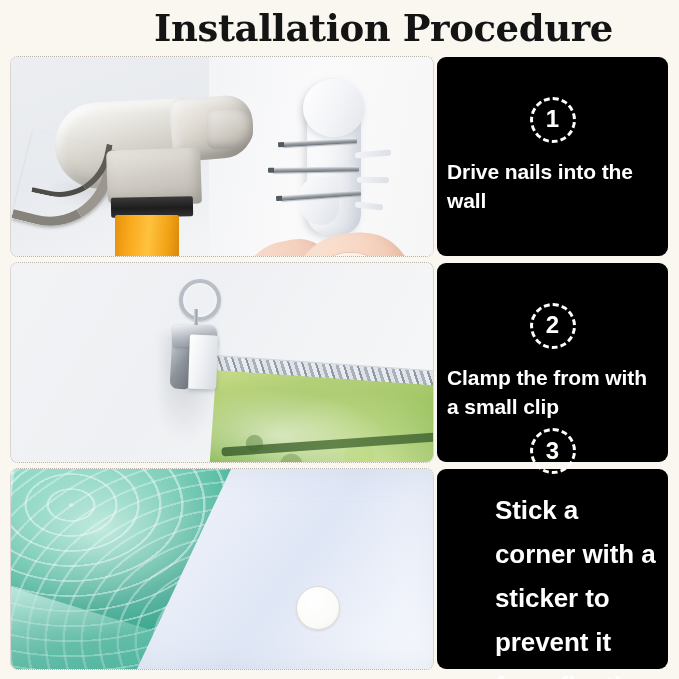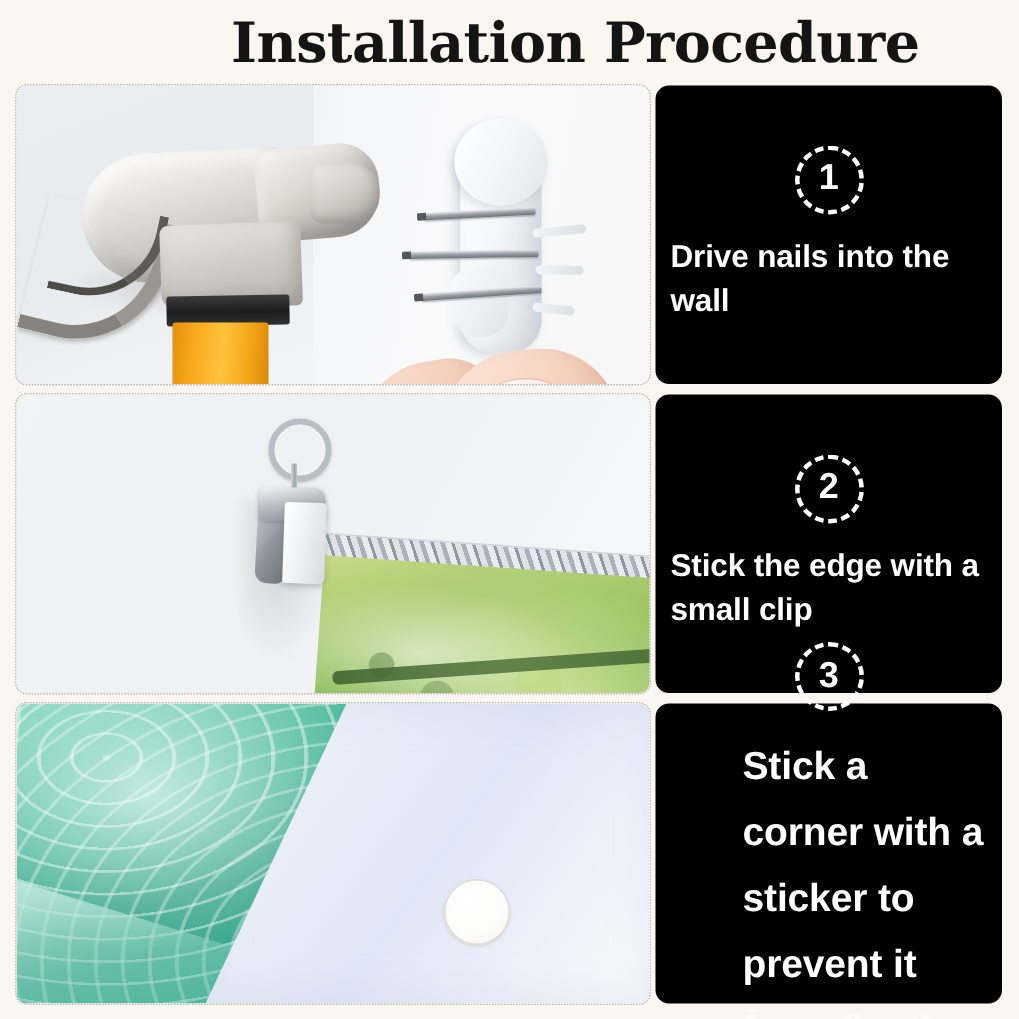--- a/index.html
+++ b/index.html
@@ -508,21 +508,21 @@
         <div class="p2-clip-arm"></div>
         <div class="p2-clip-jaw"></div>
         <div class="p2-clip-plate"></div>
       </div>
     </div>
 
     <div class="caption">
       <div class="badge">
         <span class="badge-num">2</span>
       </div>
-      <div class="caption-text">Stick the edge with a small clip</div>
+      <div class="caption-text">Clamp the from with a small clip</div>
     </div>
   </div>
 
   <div class="row row-3">
 
     <div class="photo">
       <div class="photo-inner">
         <div class="p3-bg"></div>
         <div class="p3-water">
           <div class="p3-water-ripple"></div>

